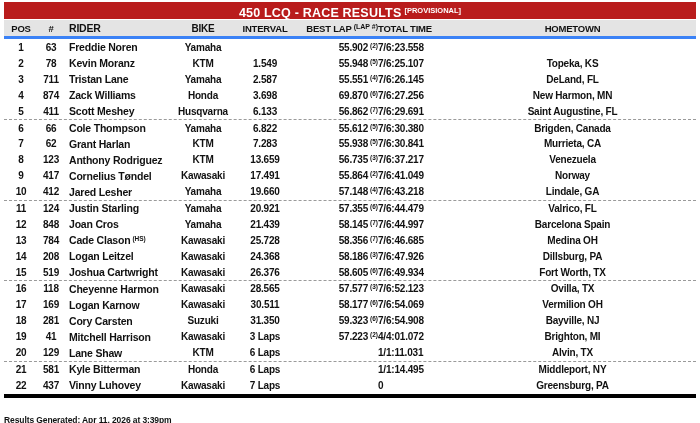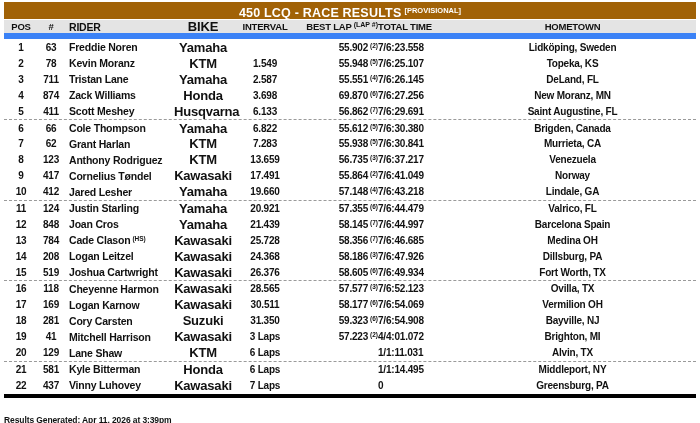--- a/index.html
+++ b/index.html
@@ -7,60 +7,60 @@
   body {
     background: #ffffff;
     color: #111111;
     font-family: "Liberation Sans", sans-serif;
     font-weight: bold;
     overflow: hidden;
   }
   .sheet { width: 692px; margin: 2px auto 0; }
 
   .title-bar {
-    background: #a16207;
+    background: #b91c1c;
     color: #ffffff;
     height: 17px;
     line-height: 17px;
     text-align: center;
     font-size: 12.5px;
     letter-spacing: 0.2px;
   }
   .title-bar .prov {
     font-size: 7.5px;
     vertical-align: 4px;
     margin-left: 3px;
     letter-spacing: 0;
   }
 
   .colhead {
     display: flex;
     align-items: center;
     background: #e4e4e4;
     height: 19px;
     margin-top: 1px;
-    border-bottom: 6px solid #3b82f6;
+    border-bottom: 3px solid #3b82f6;
     font-size: 9.5px;
     letter-spacing: -0.2px;
   }
 
   .row {
     display: flex;
     align-items: center;
     height: 16.1px;
     font-size: 10px;
     letter-spacing: -0.2px;
   }
   .row.group-start { border-top: 1px dashed #9a9a9a; }
 
   .cell { white-space: nowrap; overflow: visible; }
   .c-pos      { width: 34px;  text-align: center; }
   .c-num      { width: 26px;  text-align: center; }
   .c-rider    { width: 110px; text-align: left; padding-left: 5px; font-size: 10.5px; }
-  .c-bike     { width: 58px;  text-align: center; font-size: 13px; }
+  .c-bike     { width: 58px;  text-align: center; font-size: 10px; }
   .c-interval { width: 66px;  text-align: center; }
   .c-best     { width: 80px;  text-align: right; }
   .c-total    { width: 62px;  }
   .c-home     { flex: 1; text-align: center; padding-left: 9px; }
 
   sup.lap, sup.tag {
     font-size: 6.5px;
     vertical-align: 3px;
     margin-left: 2px;
     letter-spacing: 0;
@@ -102,21 +102,20 @@
 
   <div>
       <div class="row">
       <div class="cell c-pos">1</div>
       <div class="cell c-num">63</div>
       <div class="cell c-rider"><span>Freddie Noren</span></div>
       <div class="cell c-bike">Yamaha</div>
       <div class="cell c-interval"></div>
       <div class="cell c-best"><span>55.902</span><sup class="lap">(2)</sup></div>
       <div class="cell c-total">7/6:23.558</div>
-      <div class="cell c-home">Lidköping, Sweden</div>
     </div>
       <div class="row">
       <div class="cell c-pos">2</div>
       <div class="cell c-num">78</div>
       <div class="cell c-rider"><span>Kevin Moranz</span></div>
       <div class="cell c-bike">KTM</div>
       <div class="cell c-interval">1.549</div>
       <div class="cell c-best"><span>55.948</span><sup class="lap">(5)</sup></div>
       <div class="cell c-total">7/6:25.107</div>
       <div class="cell c-home">Topeka, KS</div>
@@ -132,21 +131,21 @@
       <div class="cell c-home">DeLand, FL</div>
     </div>
       <div class="row">
       <div class="cell c-pos">4</div>
       <div class="cell c-num">874</div>
       <div class="cell c-rider"><span>Zack Williams</span></div>
       <div class="cell c-bike">Honda</div>
       <div class="cell c-interval">3.698</div>
       <div class="cell c-best"><span>69.870</span><sup class="lap">(6)</sup></div>
       <div class="cell c-total">7/6:27.256</div>
-      <div class="cell c-home">New Moranz, MN</div>
+      <div class="cell c-home">New Harmon, MN</div>
     </div>
       <div class="row">
       <div class="cell c-pos">5</div>
       <div class="cell c-num">411</div>
       <div class="cell c-rider"><span>Scott Meshey</span></div>
       <div class="cell c-bike">Husqvarna</div>
       <div class="cell c-interval">6.133</div>
       <div class="cell c-best"><span>56.862</span><sup class="lap">(7)</sup></div>
       <div class="cell c-total">7/6:29.691</div>
       <div class="cell c-home">Saint Augustine, FL</div>

